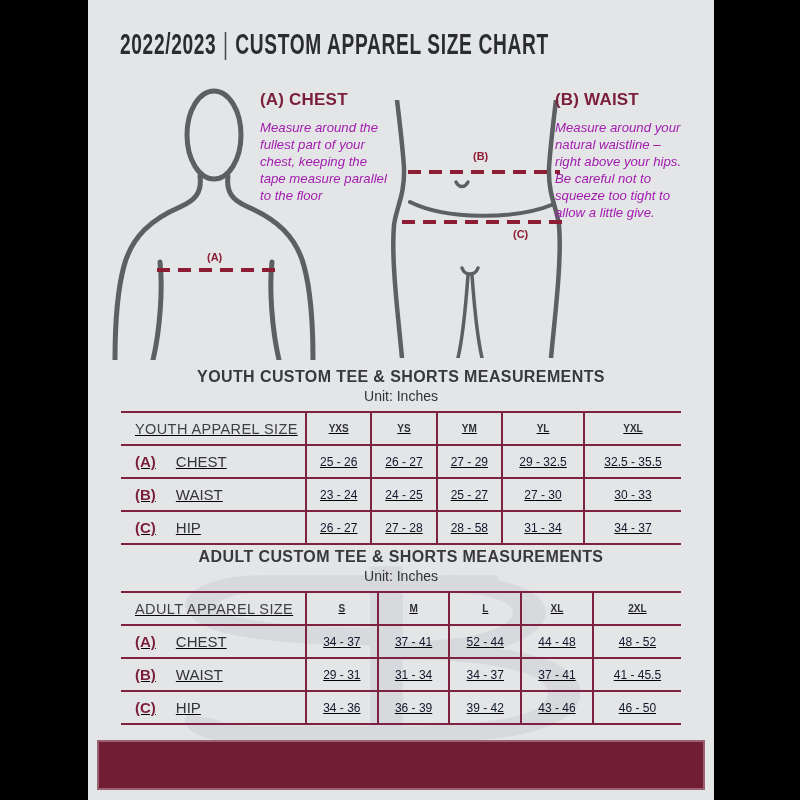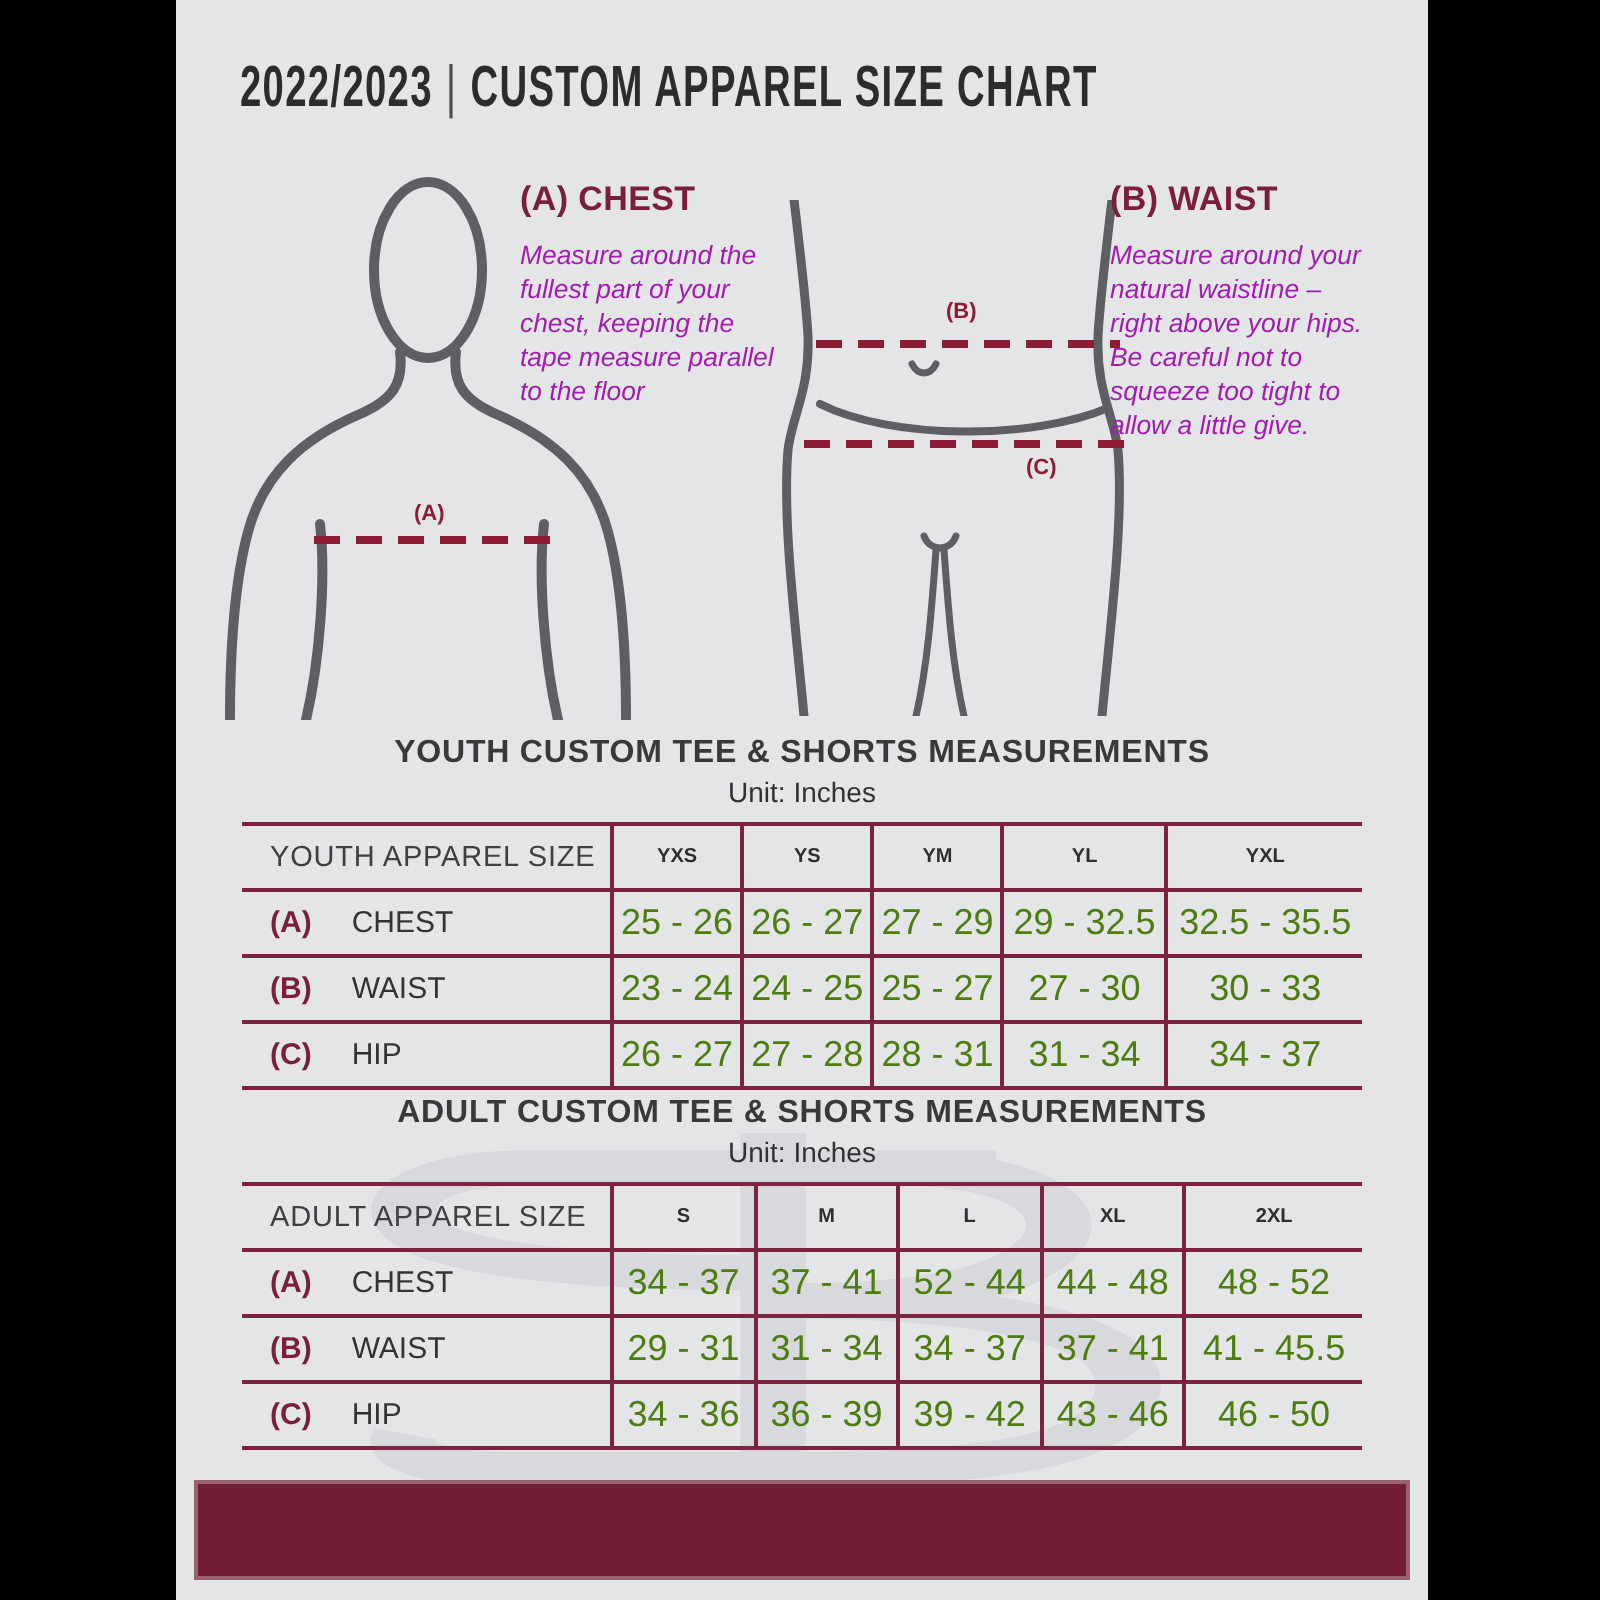--- a/index.html
+++ b/index.html
@@ -32,29 +32,29 @@
   .instr{position:absolute;width:152px;z-index:2;}
   .instr .ih{font-size:17px;font-weight:800;color:var(--maroon);letter-spacing:.2px;}
   .instr .ip{margin-top:9px;font-size:13.2px;font-style:italic;font-weight:400;
        color:#a21caf;line-height:17px;white-space:pre-line;}
 
   
   .tblock{position:absolute;left:33px;width:560px;text-align:center;z-index:1;}
   .tbl-title{font-size:16px;font-weight:700;color:#38393b;letter-spacing:.4px;}
   .tbl-unit{font-size:14px;color:#313234;margin-top:2px;}
   table{border-collapse:collapse;width:560px;margin-top:7px;
-        border-top:2.5px solid var(--line);}
+        border-top:2.5px solid var(--line);text-decoration:underline;}
   tr{border-bottom:2px solid var(--line);}
   thead tr{border-bottom:2.5px solid var(--line);}
   th,td{height:33px;vertical-align:middle;}
   th+th,td+td{border-left:2px solid var(--line);}
   th.c0,td.c0{width:185px;text-align:left;padding-left:14px;}
   th.c0{font-weight:400;font-size:14.5px;color:#3f4042;letter-spacing:.4px;}
   th{font-size:10px;font-weight:700;color:#2e2f31;}
-  td{font-size:18px;color:#4d7c0f;}
+  td{font-size:12px;color:#0f172a;}
   td.c0{font-size:15px;color:#333436;}
   td.c0 .pre{font-weight:800;color:var(--maroon);}
   td.c0 .lbl{margin-left:20px;}
 
   
   .wm{position:absolute;left:82px;top:556px;z-index:0;}
   .footer-bar{position:absolute;left:9px;top:740px;width:608px;height:50px;
       background:var(--maroon-deep);border:2px solid #9b6372;z-index:3;}
 </style>
 </head>
@@ -145,21 +145,21 @@
             <td>23 - 24</td>
             <td>24 - 25</td>
             <td>25 - 27</td>
             <td>27 - 30</td>
             <td>30 - 33</td>
           </tr>
           <tr>
             <td class="c0"><span class="pre">(C)</span><span class="lbl">HIP</span></td>
             <td>26 - 27</td>
             <td>27 - 28</td>
-            <td>28 - 31</td>
+            <td>28 - 58</td>
             <td>31 - 34</td>
             <td>34 - 37</td>
           </tr>
         </tbody>
       </table>
     </div>
 
     <div class="tblock" style="top:548px;">
       <div class="tbl-title">ADULT CUSTOM TEE &amp; SHORTS MEASUREMENTS</div>
       <div class="tbl-unit">Unit: Inches</div>

